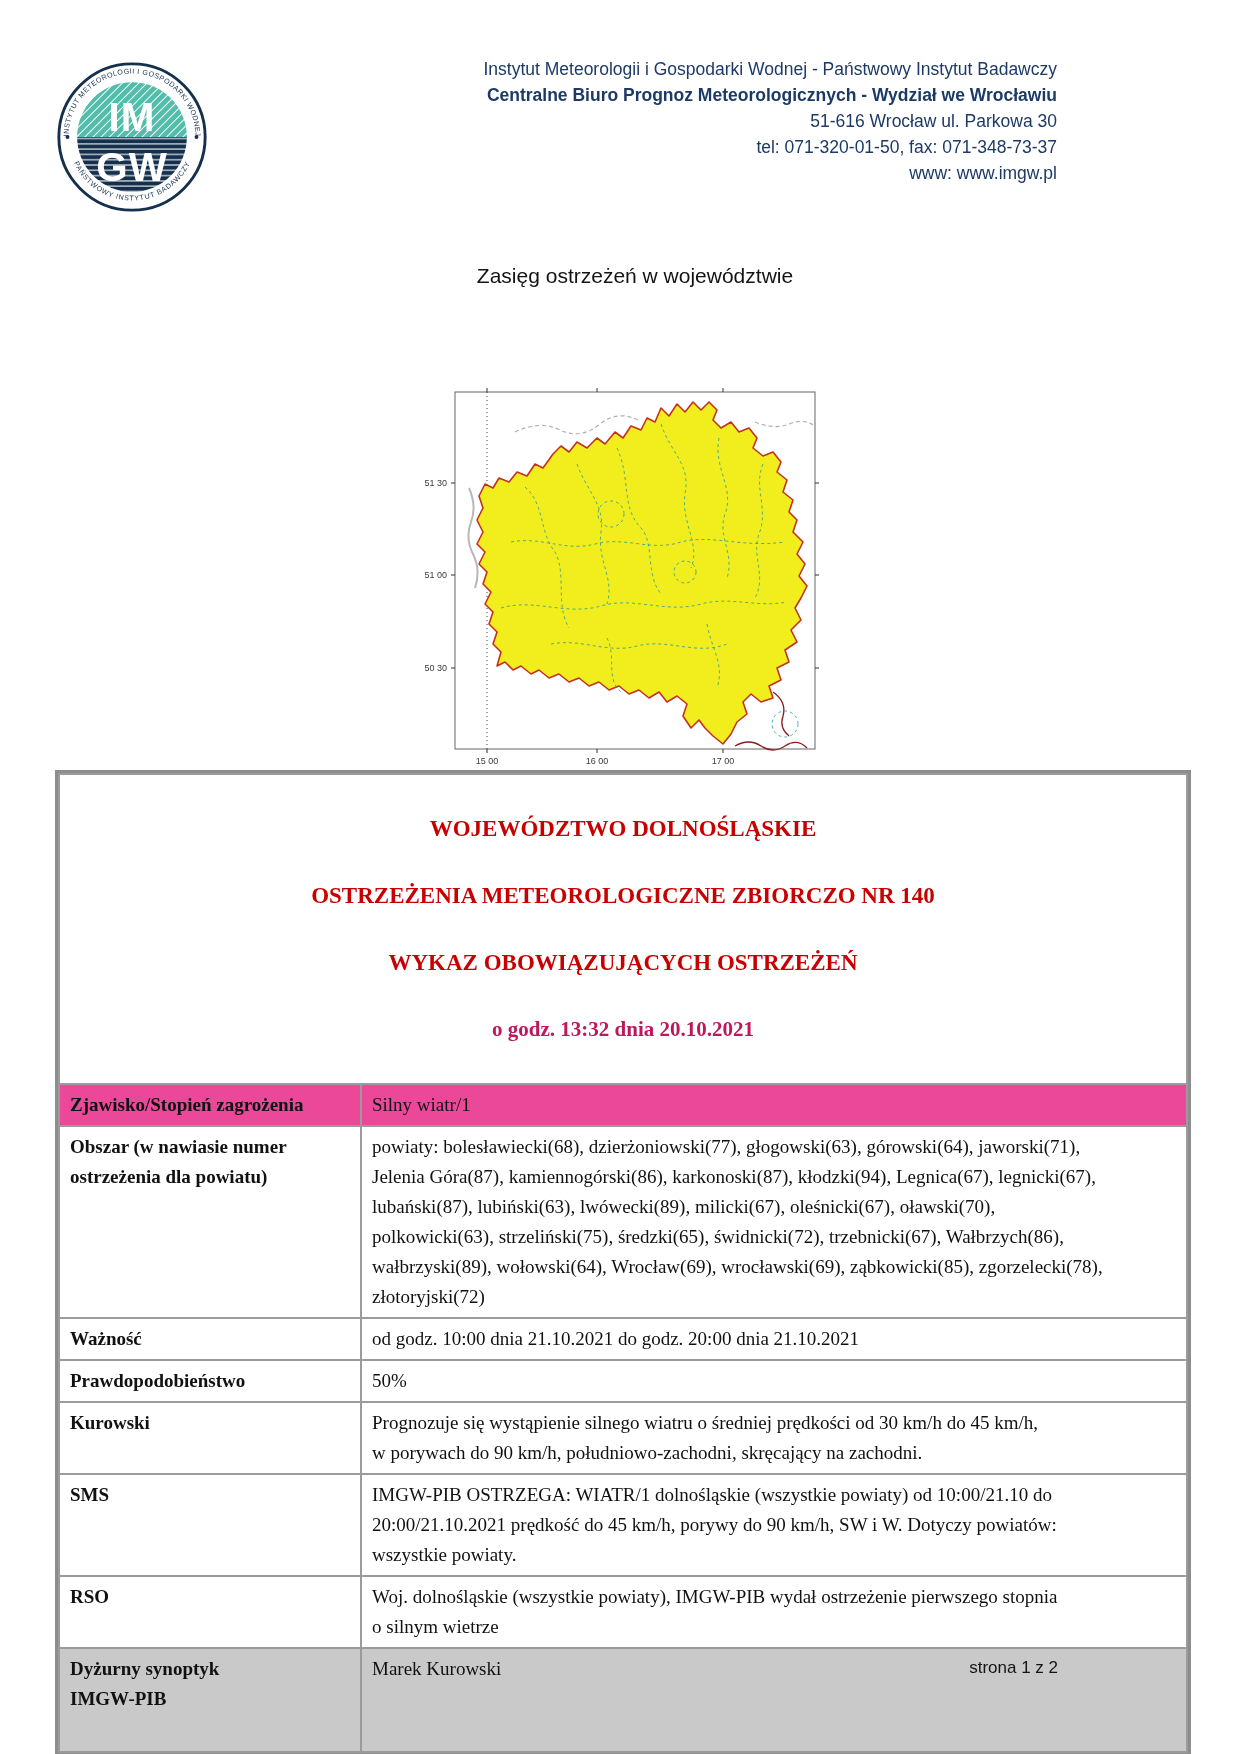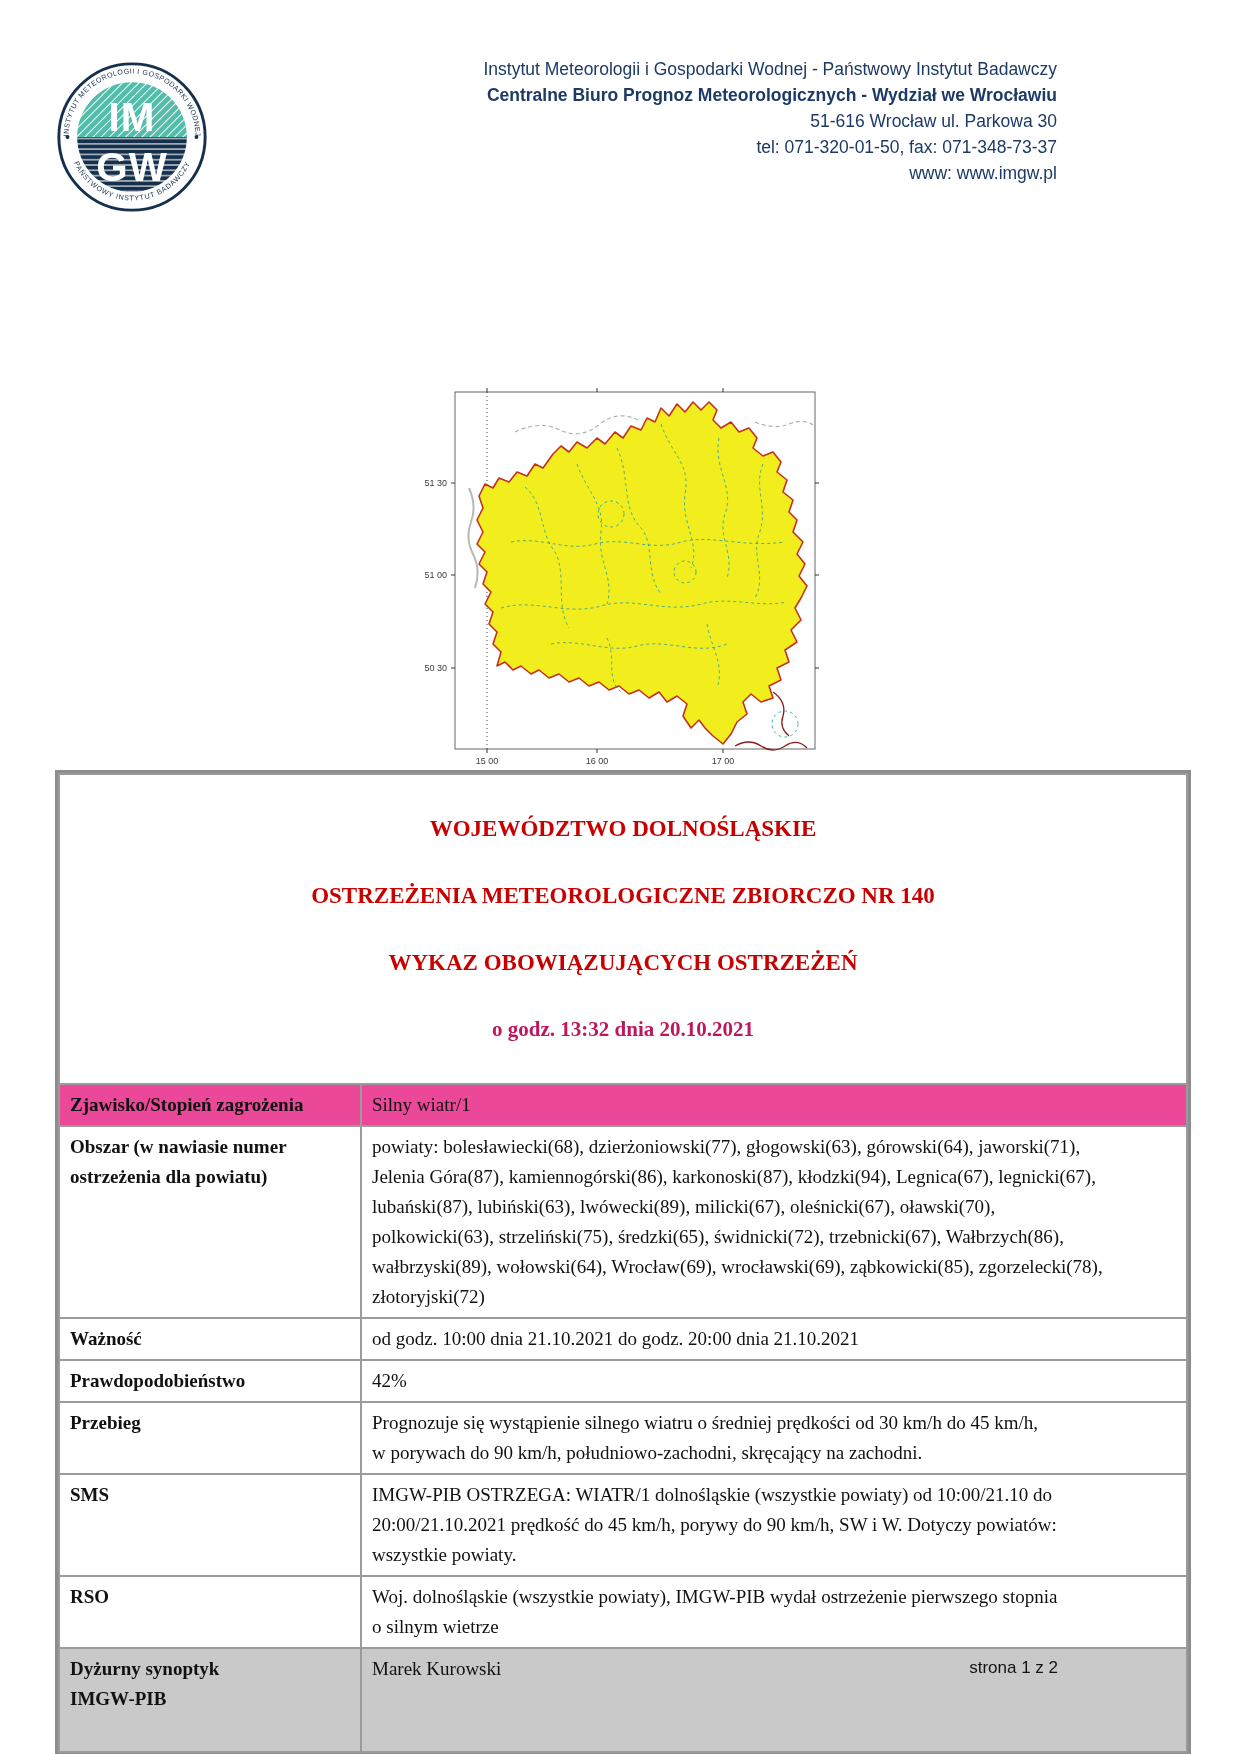--- a/index.html
+++ b/index.html
@@ -78,20 +78,21 @@
   </svg>
 
   <div class="header-block">
     <div>Instytut Meteorologii i Gospodarki Wodnej - Państwowy Instytut Badawczy</div>
     <div class="bold">Centralne Biuro Prognoz Meteorologicznych - Wydział we Wrocławiu</div>
     <div>51-616 Wrocław ul. Parkowa 30</div>
     <div>tel: 071-320-01-50, fax: 071-348-73-37</div>
     <div>www: www.imgw.pl</div>
   </div>
 
+  <div class="section-title">Zasięg ostrzeżeń w województwie</div>
 
 
   <svg class="map-svg" viewBox="-47 -15 415 398">
 
     <rect x="0" y="0" width="360" height="357" fill="#ffffff" stroke="#666666" stroke-width="1"></rect>
 
     <line x1="32" y1="0" x2="32" y2="357" stroke="#444444" stroke-width="1" stroke-dasharray="1,3"></line>
 
     <path d="M 60,40 q 25,-12 45,-2 q 20,10 40,-6 q 18,-14 38,-4" fill="none" stroke="#b0b0b0" stroke-width="1.2" stroke-dasharray="4,3"></path>
     <path d="M 300,30 q 20,8 34,2 q 14,-6 26,2" fill="none" stroke="#b0b0b0" stroke-width="1.2" stroke-dasharray="4,3"></path>
@@ -171,24 +172,24 @@
 polkowicki(63), strzeliński(75), średzki(65), świdnicki(72), trzebnicki(67), Wałbrzych(86),
 wałbrzyski(89), wołowski(64), Wrocław(69), wrocławski(69), ząbkowicki(85), zgorzelecki(78),
 złotoryjski(72)</td>
         </tr>
         <tr>
           <td class="col-label">Ważność</td>
           <td>od godz. 10:00 dnia 21.10.2021 do godz. 20:00 dnia 21.10.2021</td>
         </tr>
         <tr>
           <td class="col-label">Prawdopodobieństwo</td>
-          <td>42%</td>
-        </tr>
-        <tr>
-          <td class="col-label">Przebieg</td>
+          <td>50%</td>
+        </tr>
+        <tr>
+          <td class="col-label">Kurowski</td>
           <td>Prognozuje się wystąpienie silnego wiatru o średniej prędkości od 30 km/h do 45 km/h,
 w porywach do 90 km/h, południowo-zachodni, skręcający na zachodni.</td>
         </tr>
         <tr>
           <td class="col-label">SMS</td>
           <td>IMGW-PIB OSTRZEGA: WIATR/1 dolnośląskie (wszystkie powiaty) od 10:00/21.10 do
 20:00/21.10.2021 prędkość do 45 km/h, porywy do 90 km/h, SW i W. Dotyczy powiatów:
 wszystkie powiaty.</td>
         </tr>
         <tr>

